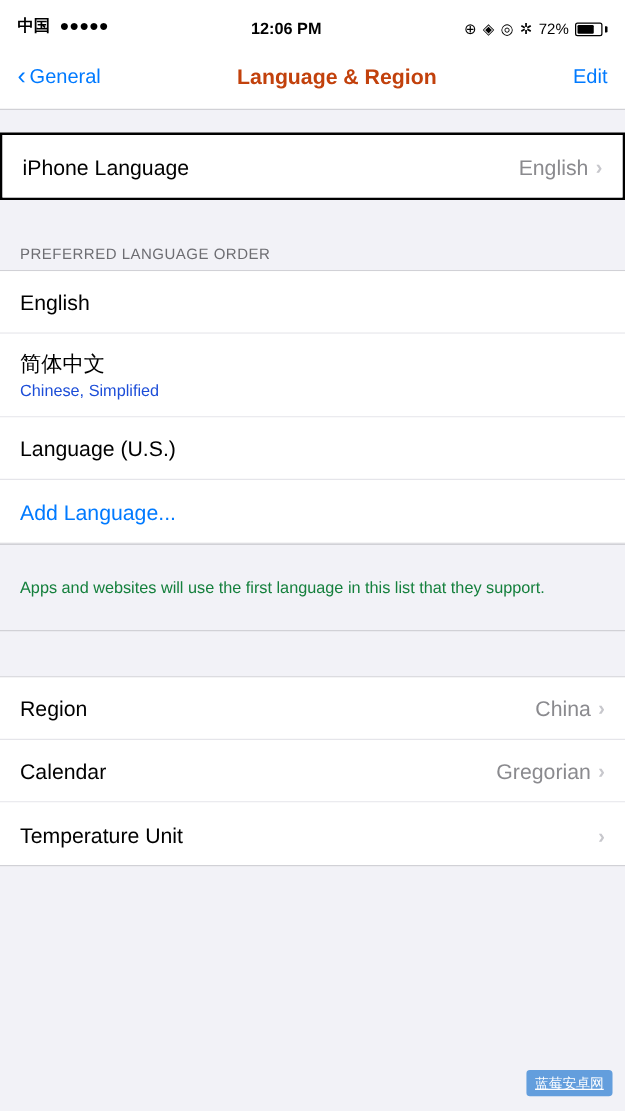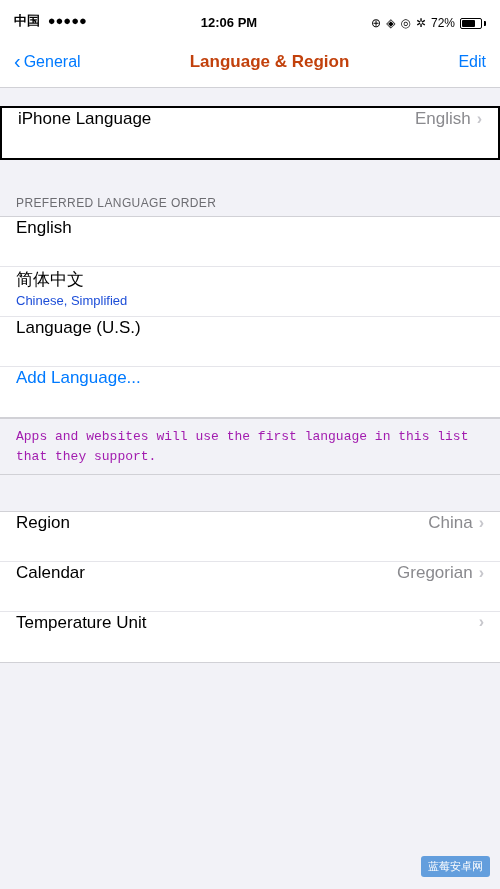--- a/index.html
+++ b/index.html
@@ -68,23 +68,23 @@
       padding: 0 16px 6px 16px;
     }
     .card {
       background: #fff;
       border-top: 1px solid #d1d1d6;
       border-bottom: 1px solid #d1d1d6;
     }
 
     .row {
       display: flex;
-      align-items: flex-start;
+      align-items: flex-end;
       justify-content: space-between;
-      padding: 1px 16px;
+      padding: 13px 16px;
       border-bottom: 1px solid #e5e5ea;
       background: #fff;
       min-height: 50px;
     }
     .row:last-child { border-bottom: none; }
 
     .row-left { display: flex; flex-direction: column; gap: 1px; }
     .row-label { font-size: 17px; color: #000; }
     .row-sublabel { font-size: 13px; color: #1d4ed8; margin-top: 1px; }
 
@@ -93,47 +93,47 @@
     }
     .chevron { color: #c7c7cc; font-size: 16px; font-weight: 600; }
 
     .add-language {
       color: #007aff;
       font-size: 17px;
     }
 
     .info-box {
       background: #f2f2f7;
-      padding: 8px 16px;
+      padding: 24px 16px;
       border-top: 1px solid #d1d1d6;
       border-bottom: 1px solid #d1d1d6;
       font-size: 13px;
-      color: #a21caf;
+      color: #15803d;
       line-height: 1.5;
-      font-family: Liberation Mono, monospace;
     }
 
     
     .iphone-lang-card {
       background: #fff;
       border: 2px solid #000;
       margin: 18px 0 0 0;
     }
 
     
     .watermark {
       position: fixed;
       bottom: 12px;
       right: 10px;
       background: #4a90d9;
       color: #fff;
       font-size: 11px;
       padding: 3px 7px;
       border-radius: 3px;
       opacity: 0.85;
+      text-decoration: underline;
     }
   </style>
 </head>
 <body>
 
 <div class="status-bar">
   <div class="status-left">
     <span>中国</span>
     <span style="margin-left:4px;">●●●●●</span>
   </div>

